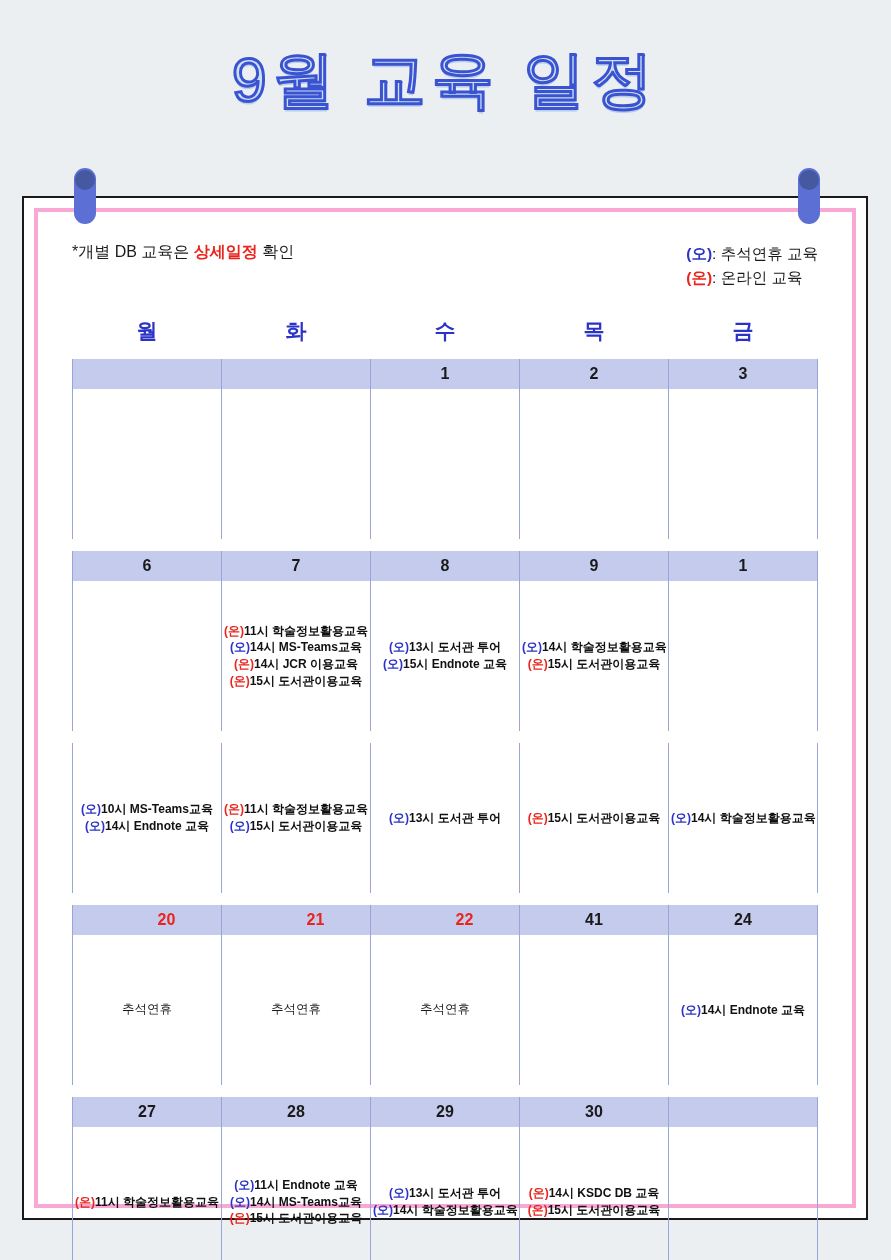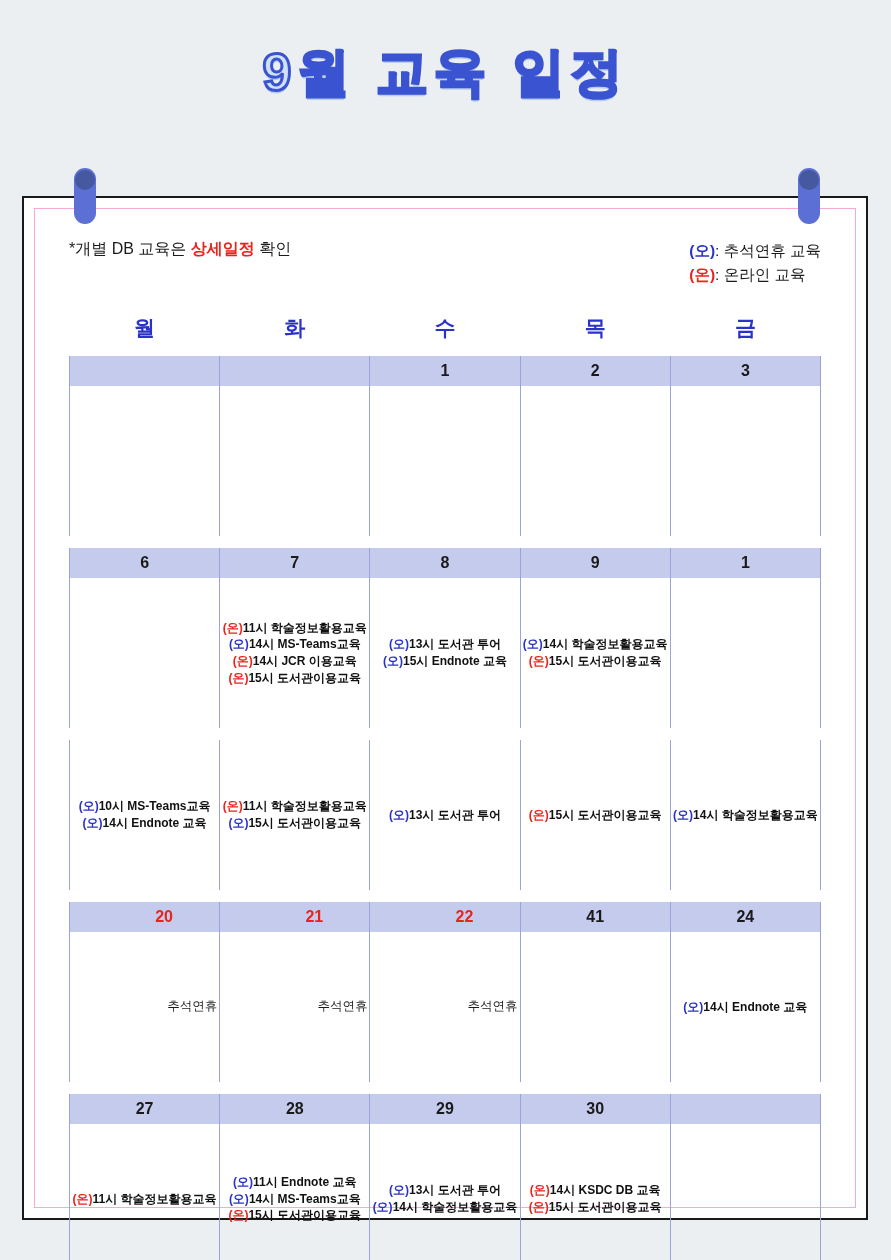--- a/index.html
+++ b/index.html
@@ -15,22 +15,22 @@
     position: relative;
     overflow: hidden;
   }
 
   
   .title-wrap {
     text-align: center;
     padding-top: 38px;
   }
   .title {
-    font-size: 52px;
-    font-weight: bold;
+    font-size: 62px;
+    font-weight: normal;
     letter-spacing: 6px;
     color: #cfe0f5;
     -webkit-text-stroke: 3px #3a53d0;
     text-shadow: 0 3px 0 #b9cdec;
     display: inline-block;
   }
 
   
   .board-outer {
     position: absolute;
@@ -41,21 +41,21 @@
     border: 2px solid #1a1a1a;
     background: #ffffff;
     box-sizing: border-box;
   }
   .board-inner {
     position: absolute;
     left: 10px;
     top: 10px;
     right: 10px;
     bottom: 10px;
-    border: 1px solid #f9a8d4;
+    border: 4px solid #f9a8d4;
     background: #ffffff;
     box-sizing: border-box;
   }
   .clip {
     position: absolute;
     width: 22px;
     height: 56px;
     background: #5b6fd4;
     border-radius: 11px;
     z-index: 5;
@@ -128,21 +128,21 @@
   tr.weekrow td.events { border-bottom: 0; }
   .ev {
     font-size: 12px;
     line-height: 1.38;
     white-space: nowrap;
     font-weight: bold;
   }
   .ev .tag-off { color: #2b33c7; }
   .ev .tag-on { color: #e8241c; }
   .ev .txt { color: #111111; }
-  .ev.plain { font-weight: normal; font-size: 12.5px; text-align: right; }
+  .ev.plain { font-weight: normal; font-size: 12.5px; }
   .spacer-row td { height: 10px; border: none; background: transparent; }
 </style>
 </head>
 <body>
 
 <div class="title-wrap">
   <div class="title">9월 교육 일정</div>
 </div>
 
 <div class="clip left"></div>

